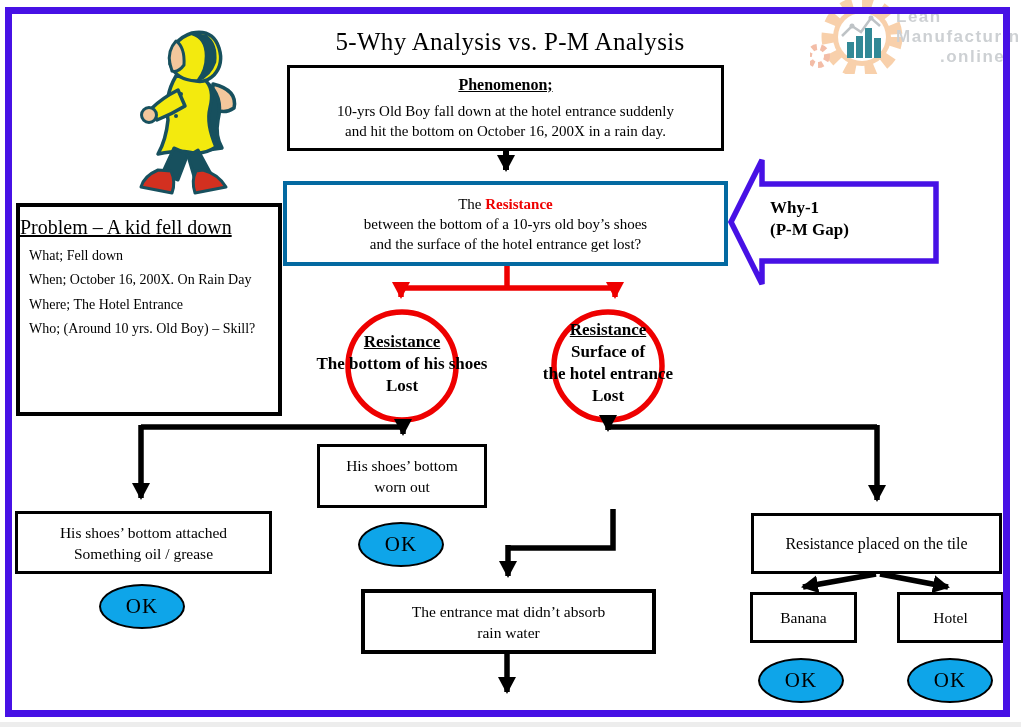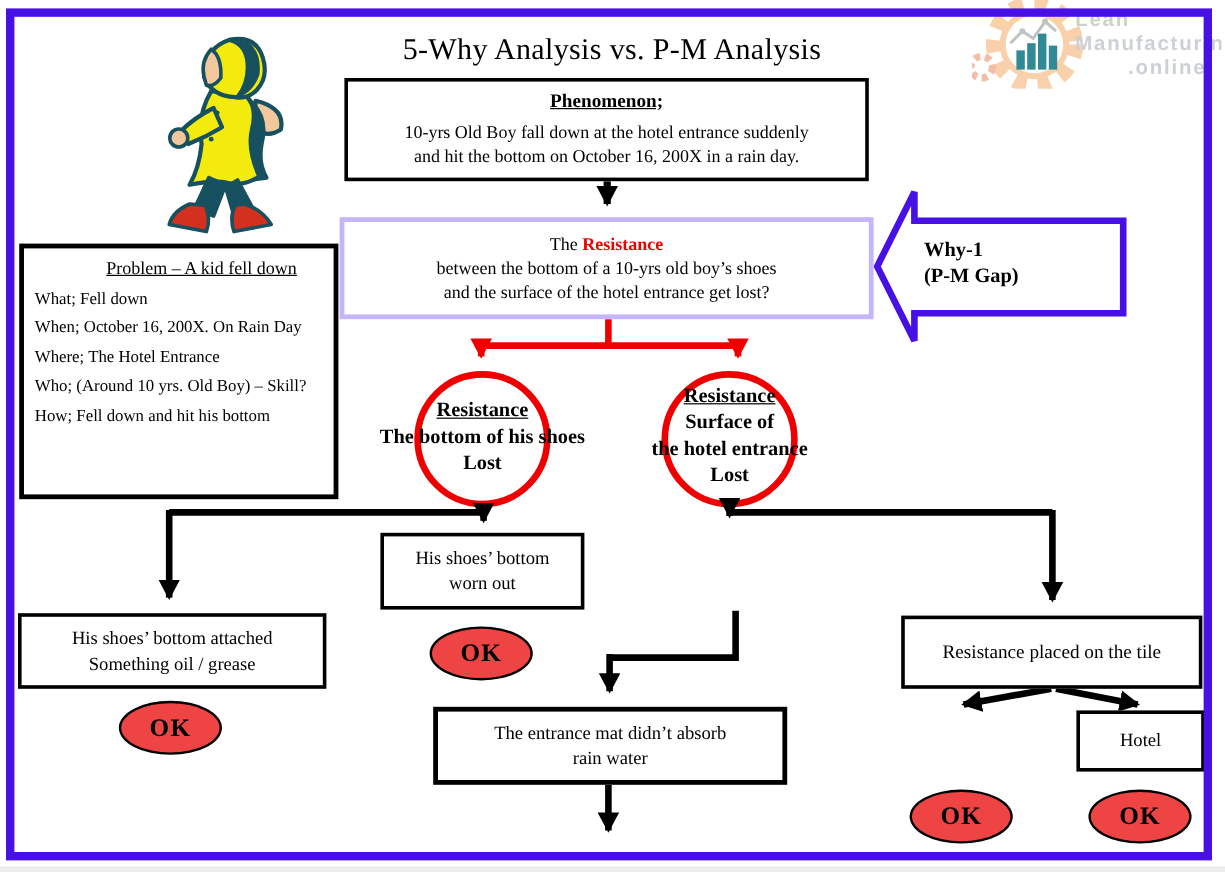--- a/index.html
+++ b/index.html
@@ -17,44 +17,44 @@
     left:250px;top:28px;width:520px;text-align:center;
     font-size:25px;letter-spacing:.3px;z-index:3;
   }
   .box{background:#fff;z-index:3;display:flex;flex-direction:column;align-items:center;justify-content:center;text-align:center;}
   .b3{border:3px solid #000;}
   .b4{border:4px solid #000;}
   .ml{white-space:pre-line;}
   .phen{left:287px;top:65px;width:437px;height:86px;}
   .phen .hd{font-weight:bold;text-decoration:underline;font-size:16px;margin-bottom:7px;}
   .phen .bd{font-size:15px;line-height:20px;}
-  .redbox{left:283px;top:181px;width:445px;height:85px;border:4px solid #c4b5fd;}
+  .redbox{left:283px;top:181px;width:445px;height:85px;border:4px solid #0369a1;}
   .redbox .bd{font-size:15px;line-height:20px;}
   .kw{color:#ee0000;font-weight:bold;}
   .why1{left:770px;top:197px;width:170px;text-align:left;font-weight:bold;font-size:17px;line-height:22px;z-index:4;}
   .prob{left:16px;top:203px;width:266px;height:213px;border:4px solid #000;z-index:3;background:#fff;}
-  .prob .hd{text-align:center;text-decoration:underline;font-size:15px;margin-top:9px;padding-left:38px;}
+  .prob .hd{text-decoration:underline;font-size:20px;margin-top:9px;}
   .prob .it{font-size:14px;margin:8.5px 0 0 9px;}
   .ctext{z-index:4;text-align:center;}
   .ctext .hd{font-weight:bold;text-decoration:underline;font-size:17px;line-height:22px;}
   .ctext .bd{font-weight:bold;font-size:17px;line-height:22px;white-space:pre-line;}
   .cl{left:242px;top:331px;width:320px;}
   .cr{left:448px;top:319px;width:320px;}
   .node{font-size:15.5px;line-height:21px;}
   .worn{left:317px;top:444px;width:170px;height:64px;}
   .rain{left:508px;top:443px;width:211px;height:66px;}
   .oil{left:15px;top:511px;width:257px;height:63px;}
   .mat{left:361px;top:589px;width:295px;height:65px;}
   .placed{left:751px;top:513px;width:251px;height:61px;font-size:16px;}
   .banana{left:750px;top:592px;width:107px;height:51px;}
   .paper{left:897px;top:592px;width:107px;height:51px;}
   .ok{
     width:86px;height:45px;border:2px solid #000;border-radius:50%;
-    background:#ef4444;display:flex;align-items:center;justify-content:center;
-    font-weight:bold;font-size:21px;letter-spacing:1px;z-index:3;
+    background:#0ea5e9;display:flex;align-items:center;justify-content:center;
+    font-weight:normal;font-size:21px;letter-spacing:1px;z-index:3;
   }
   .ok1{left:99px;top:584px;}  .ok2{left:358px;top:522px;}
   .ok3{left:758px;top:658px;} .ok4{left:907px;top:658px;}
   .lines{position:absolute;left:0;top:0;z-index:1;}
   .overlay{z-index:2;}
   .kid{left:118px;top:24px;z-index:2;}
   .logo{left:810px;top:0px;z-index:5;opacity:.92;}
   .logo text{font-family:"Liberation Sans","DejaVu Sans",sans-serif;font-weight:bold;fill:#c9cdd0;letter-spacing:1.5px;font-size:17px;}
 </style>
 </head>
@@ -162,21 +162,20 @@
     <div>Why-1</div>
     <div>(P-M Gap)</div>
   </div>
 
   <div class="abs prob">
     <div class="hd">Problem – A kid fell down</div>
     <div class="it">What; Fell down</div>
     <div class="it">When; October 16, 200X. On Rain Day</div>
     <div class="it">Where; The Hotel Entrance</div>
     <div class="it">Who; (Around 10 yrs. Old Boy) – Skill?</div>
-    <div class="it">How; Fell down and hit his bottom</div>
   </div>
 
   <div class="abs ctext cl">
     <div class="hd">Resistance</div>
     <div class="bd">The bottom of his shoes
 Lost</div>
   </div>
   <div class="abs ctext cr">
     <div class="hd">Resistance</div>
     <div class="bd">Surface of
@@ -184,20 +183,21 @@
 Lost</div>
   </div>
 
   <div class="abs box b3 worn node ml">His shoes’ bottom
 worn out</div>
   <div class="abs box b3 oil node ml">His shoes’ bottom attached
 Something oil / grease</div>
   <div class="abs box b4 mat node ml">The entrance mat didn’t absorb
 rain water</div>
   <div class="abs box b3 placed node">Resistance placed on the tile</div>
+  <div class="abs box b3 banana node">Banana</div>
   <div class="abs box b3 paper node">Hotel</div>
 
   <div class="abs ok ok1">OK</div>
   <div class="abs ok ok2">OK</div>
   <div class="abs ok ok3">OK</div>
   <div class="abs ok ok4">OK</div>
 
 </div>
 
 </body></html>

